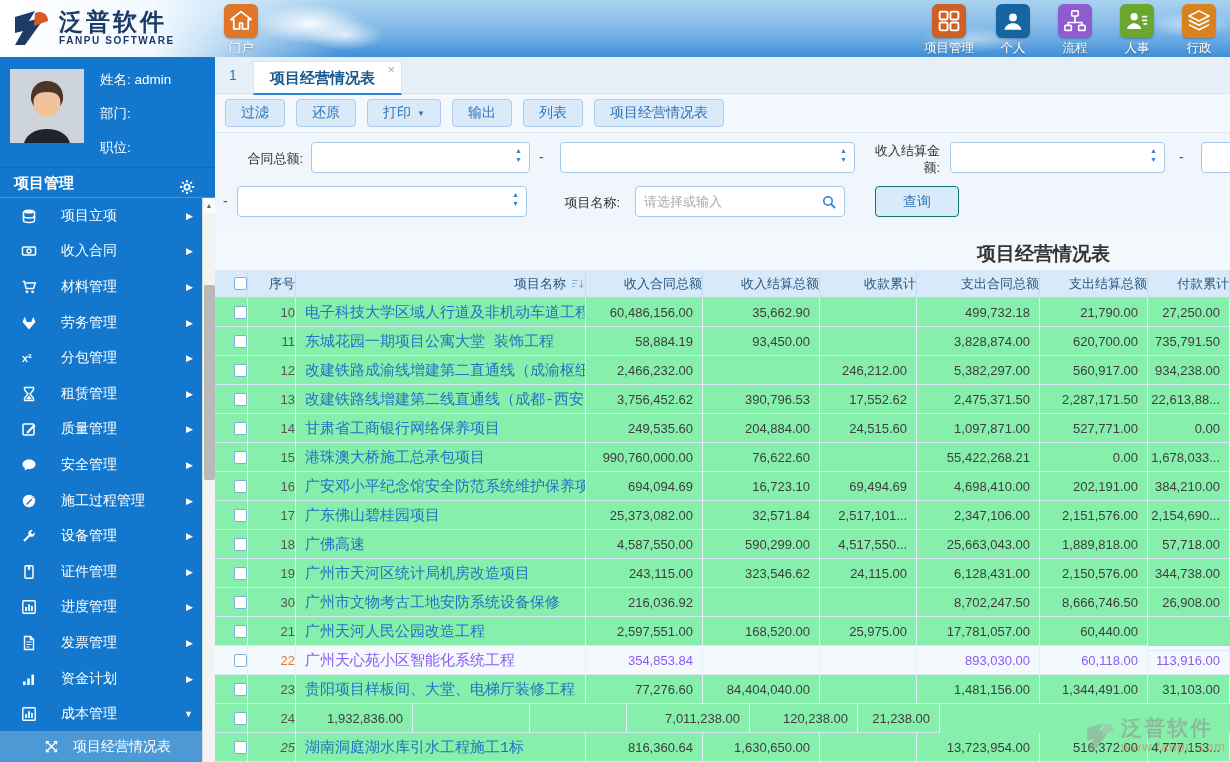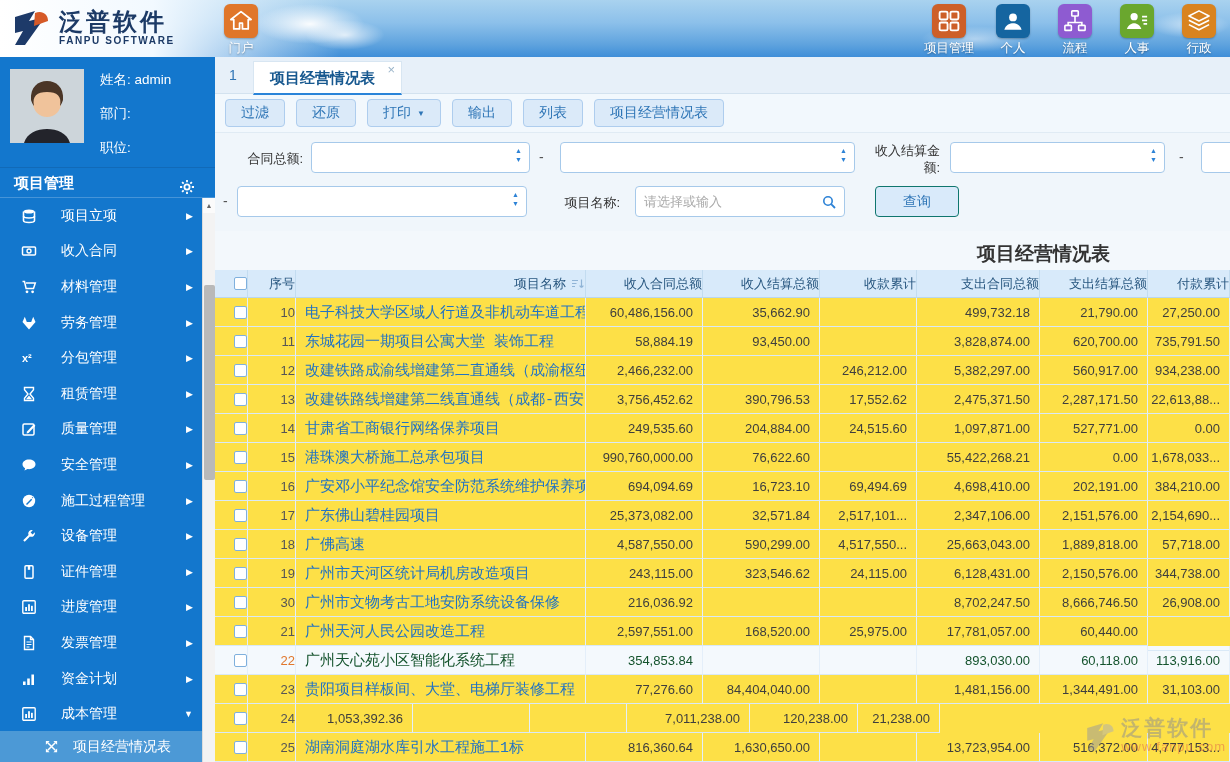--- a/index.html
+++ b/index.html
@@ -70,28 +70,28 @@
   .fdash { position:absolute; color:#555; font-size:14px; }
   .fbtn { position:absolute; height:31px; background:#d9eafa; border:1px solid #0f766e; border-radius:4px; color:#2e75b6;
      font-size:14px; text-align:center; cursor:pointer; }
   .report-title { position:absolute; top:184px; right:120px; font-size:19px; font-weight:bold; color:#333; }
 
   
   .table { position:absolute; left:0; top:213px; width:1015px; }
   .thead { display:flex; height:28px; background:#d8eafa; }
   .thead .cell { border-right:1px solid #c3dcf0; border-bottom:1px solid #b9d6ee; color:#27567f; font-size:13px;
      display:flex; align-items:center; justify-content:center; gap:5px; overflow:hidden; white-space:nowrap; }
-  .trow { display:flex; height:29px; background:#fde047; }
+  .trow { display:flex; height:29px; background:#86efac; }
   .trow.hl { background:#f4f9fd; }
   .trow .cell { border-right:1px solid #e4effa; border-bottom:1px solid #d9e9f7; display:flex; align-items:center; overflow:hidden; white-space:nowrap; }
   .cell.ctr { justify-content:flex-end; }
   .cell.num { justify-content:flex-end; padding-right:9px; color:#3e3e3e; font-size:13px; }
   .cell.name { padding-left:9px; color:#2273c3; font-size:15px; cursor:pointer;font-family:Liberation Mono, monospace; }
   .trow.hl .cell { color:#e0782e; }
-  .trow.hl .cell.name, .trow.hl .cell.num { color:#14532d; }
+  .trow.hl .cell.name, .trow.hl .cell.num { color:#8b5cf6; }
   .cbx { width:13px; height:13px; background:#fff; border:1px solid #7fb0dd; border-radius:2px; cursor:pointer; }
   .rowno { color:#555; font-size:13px; }
   .trow.hl .rowno { color:#e0782e; }
   .sort-icon { width:14px; height:12px; cursor:pointer; }
 
   
   .watermark { position:absolute; right:4px; bottom:8px; display:flex; align-items:center; gap:4px; opacity:.52; pointer-events:none; }
   .watermark svg { width:34px; height:32px; }
   .wm-text .wm-cn { font-size:21px; font-weight:bold; color:#8f8f8f; letter-spacing:2px; line-height:22px; }
   .wm-text .wm-url { font-size:13px; color:#e06a4a; letter-spacing:1px; }
@@ -689,32 +689,32 @@
             <div class="cell num" style="width: 97px; flex: 0 0 auto;"></div>
             <div class="cell num" style="width: 123px; flex: 0 0 auto;">1,481,156.00</div>
             <div class="cell num" style="width: 108px; flex: 0 0 auto;">1,344,491.00</div>
             <div class="cell num" style="width: 82px; flex: 0 0 auto;">31,103.00</div>
           </div>
           <div class="trow">
             <div class="cell ctr" style="width: 33px; flex: 0 0 auto;">
               <span class="cbx"></span>
             </div>
             <div class="cell ctr rowno" style="width: 48px; flex: 0 0 auto;">24</div>
-            <div class="cell num" style="width: 117px; flex: 0 0 auto;">1,053,392.36</div>
+            <div class="cell num" style="width: 117px; flex: 0 0 auto;">1,932,836.00</div>
             <div class="cell num" style="width: 117px; flex: 0 0 auto;"></div>
             <div class="cell num" style="width: 97px; flex: 0 0 auto;"></div>
             <div class="cell num" style="width: 123px; flex: 0 0 auto;">7,011,238.00</div>
             <div class="cell num" style="width: 108px; flex: 0 0 auto;">120,238.00</div>
             <div class="cell num" style="width: 82px; flex: 0 0 auto;">21,238.00</div>
           </div>
           <div class="trow">
             <div class="cell ctr" style="width: 33px; flex: 0 0 auto;">
               <span class="cbx"></span>
             </div>
-            <div class="cell ctr rowno" style="width: 48px; flex: 0 0 auto;">25</div>
+            <div class="cell ctr rowno" style="width: 48px; flex: 0 0 auto; font-style: italic;">25</div>
             <div class="cell name" style="width: 290px; flex: 0 0 auto;">湖南洞庭湖水库引水工程施工1标</div>
             <div class="cell num" style="width: 117px; flex: 0 0 auto;">816,360.64</div>
             <div class="cell num" style="width: 117px; flex: 0 0 auto;">1,630,650.00</div>
             <div class="cell num" style="width: 97px; flex: 0 0 auto;"></div>
             <div class="cell num" style="width: 123px; flex: 0 0 auto;">13,723,954.00</div>
             <div class="cell num" style="width: 108px; flex: 0 0 auto;">516,372.00</div>
             <div class="cell num" style="width: 82px; flex: 0 0 auto;">4,777,153...</div>
           </div>
         </div>
     </div>

